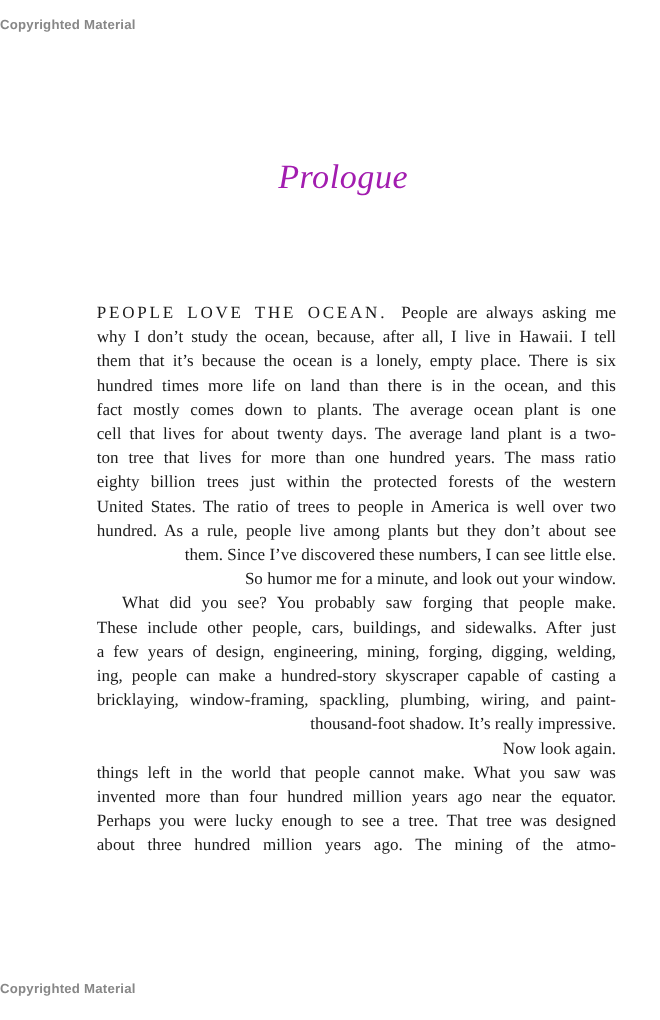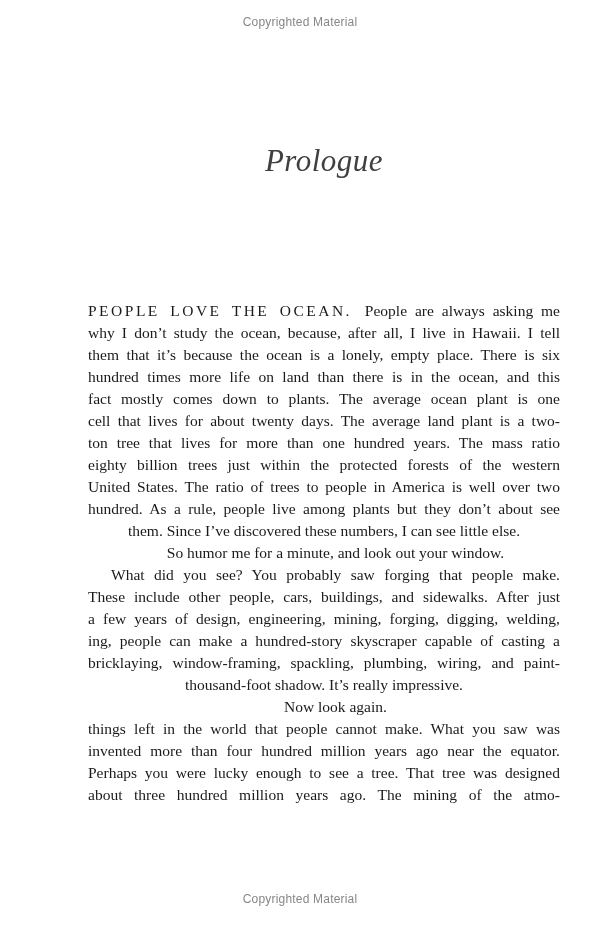--- a/index.html
+++ b/index.html
@@ -13,56 +13,56 @@
     height: 927px;
     background: #ffffff;
     font-family: "Liberation Serif", serif;
     color: #1a1a1a;
     overflow: hidden;
   }
   .notice {
     position: absolute;
     left: 0;
     width: 100%;
-    text-align: center;
+    text-align: left;
     font-family: "Liberation Sans", sans-serif;
-    font-weight: normal;
+    font-weight: bold;
     font-size: 12px;
     letter-spacing: 0.2px;
     color: #878787;
   }
   .notice.top { top: 15px; }
   .notice.bottom { top: 892px; }
   .chapter-title {
     position: absolute;
     top: 143px;
-    left: 88px;
+    left: 76px;
     width: 472px;
     margin: 0;
     text-align: center;
     font-family: "Liberation Serif", serif;
     font-style: italic;
     font-weight: normal;
     font-size: 31px;
     letter-spacing: 0.5px;
-    color: #404040;
+    color: #a21caf;
   }
   .textblock {
     position: absolute;
-    top: 300px;
+    top: 274px;
     left: 88px;
     width: 472px;
     font-size: 15.5px;
   }
   .line {
     height: 22px;
     line-height: 22px;
     white-space: normal;
     overflow: hidden;
-    text-align: center;
+    text-align: right;
   }
   .line.just {
     text-align: justify;
     text-align-last: justify;
     -moz-text-align-last: justify;
   }
   .line.indent {
     padding-left: 23px;
   }
   .opener {

